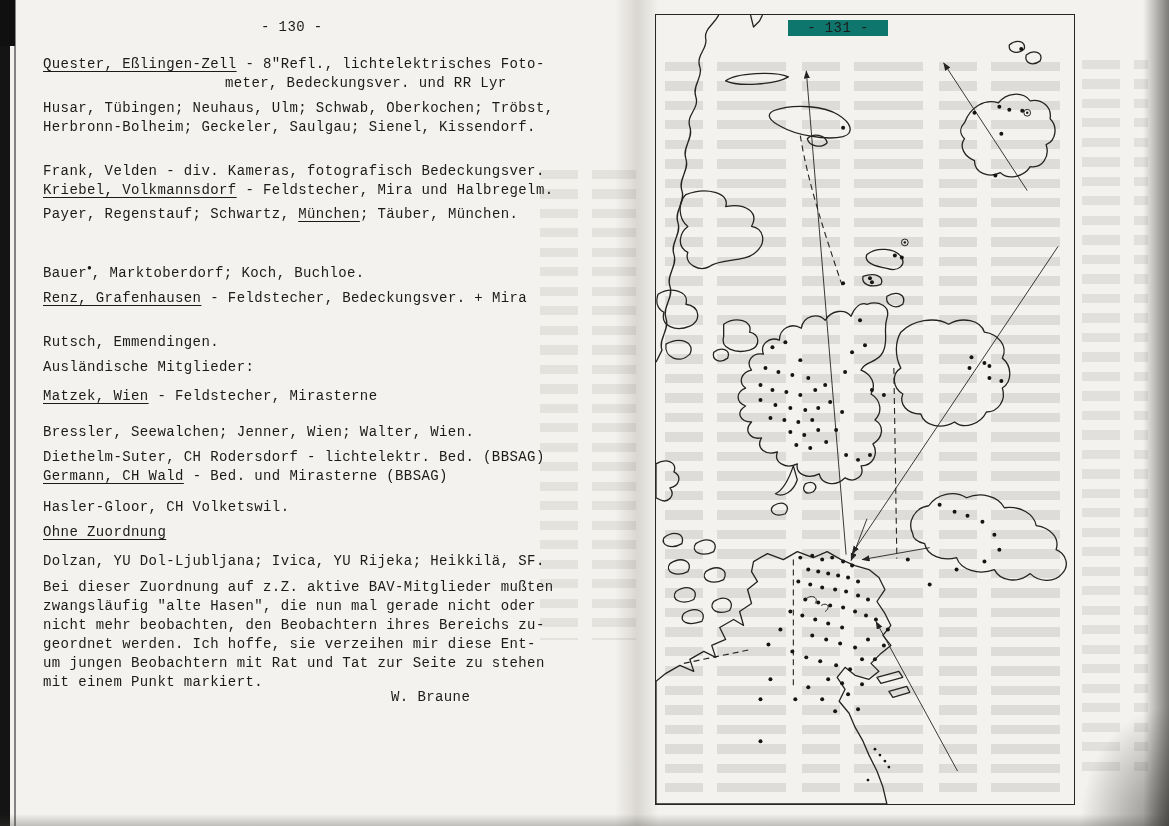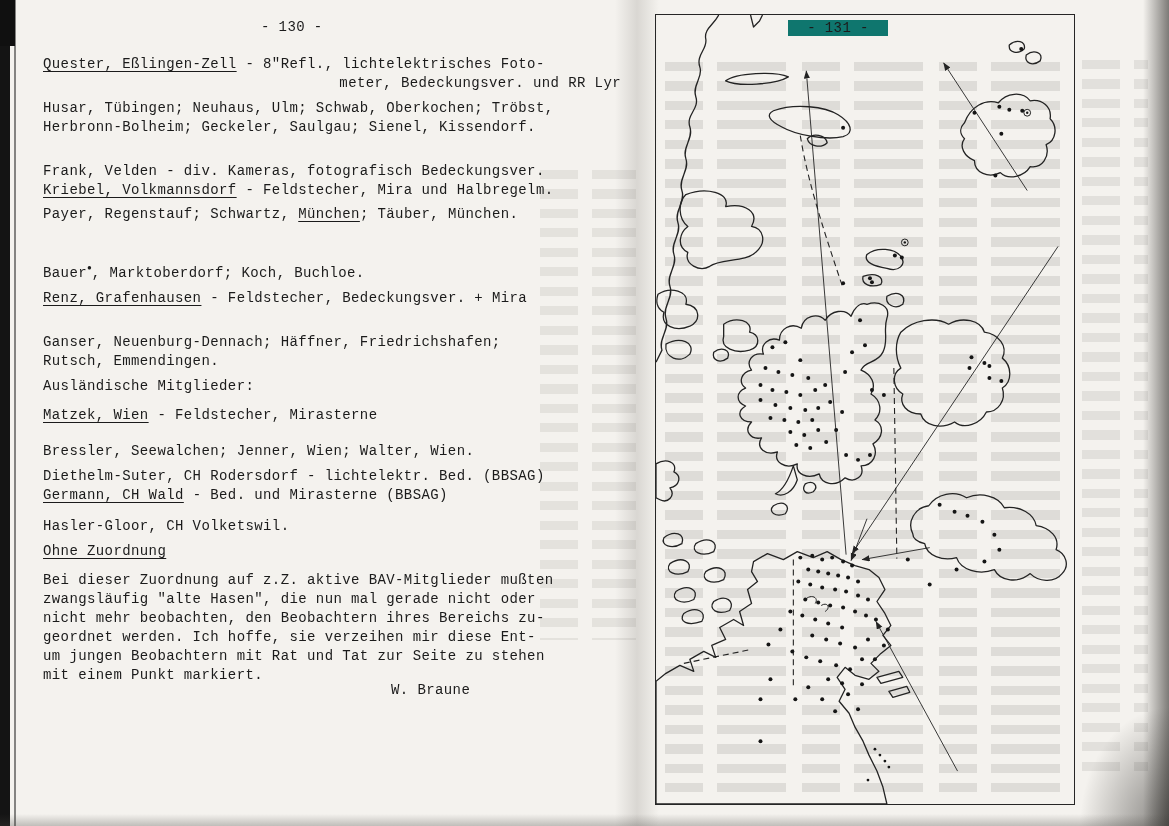--- a/index.html
+++ b/index.html
@@ -28,21 +28,21 @@
     mask-image:repeating-linear-gradient(to right,#000 0 38px,transparent 38px 52px,#000 52px 121px,transparent 121px 137px);}
   .ghost-right-main{left:665px;top:62px;width:395px;height:730px;}
   .ghost-right-margin{left:1082px;top:60px;width:66px;height:720px;opacity:.12;}
   .ghost-left-col{left:540px;top:170px;width:96px;height:470px;opacity:.11;}
   
   .left-page{position:absolute;left:22px;top:0;width:600px;height:826px;}
   .textcol{position:absolute;left:21px;top:0;width:578px;font-size:14px;line-height:19px;letter-spacing:.4px;}
   .pagenum-left{margin:18px 0 8px 218px;}
   .sec{margin:0;}
   .line{white-space:pre;}
-  .line.ind{margin-left:182px;text-align:right;}
+  .line.ind{margin-left:182px;}
   .line.sig{margin-left:348px;margin-top:-4px;}
   .u{text-decoration:underline;text-underline-offset:3px;text-decoration-thickness:1.4px;}
   .supdot{font-size:8px;vertical-align:7px;letter-spacing:0;}
   .sections .sec:nth-child(1){margin-top:18px;}
   .sections .sec:nth-child(2){margin-top:6px;}
   .sections .sec:nth-child(3){margin-top:25px;}
   .sections .sec:nth-child(4){margin-top:5px;}
   .sections .sec:nth-child(5){margin-top:34px;}
   .sections .sec:nth-child(6){margin-top:6px;}
   .sections .sec:nth-child(7){margin-top:25px;}
@@ -93,41 +93,43 @@
         <div class="sec">
           <div class="line"><span>Payer, Regenstauf; Schwartz, </span><span class="u">München</span><span>; Täuber, München.</span></div>
         </div>
         <div class="sec">
           <div class="line"><span>Bauer</span><span class="supdot">●</span><span>, Marktoberdorf; Koch, Buchloe.</span></div>
         </div>
         <div class="sec">
           <div class="line"><span class="u">Renz, Grafenhausen</span><span> - Feldstecher, Bedeckungsver. + Mira</span></div>
         </div>
         <div class="sec">
-          <div class="line"><span>Ganser, Neuenburg-Dennach; Häffner, Friedrichshafen;</span></div>
           <div class="line"><span>Rutsch, Emmendingen.</span></div>
         </div>
         <div class="sec">
           <div class="line"><span>Ausländische Mitglieder:</span></div>
         </div>
         <div class="sec">
           <div class="line"><span class="u">Matzek, Wien</span><span> - Feldstecher, Mirasterne</span></div>
         </div>
         <div class="sec">
           <div class="line"><span>Bressler, Seewalchen; Jenner, Wien; Walter, Wien.</span></div>
         </div>
         <div class="sec">
           <div class="line"><span>Diethelm-Suter, CH Rodersdorf - lichtelektr. Bed. (BBSAG)</span></div>
           <div class="line"><span class="u">Germann, CH Wald</span><span> - Bed. und Mirasterne (BBSAG)</span></div>
         </div>
         <div class="sec">
           <div class="line"><span>Hasler-Gloor, CH Volketswil.</span></div>
         </div>
         <div class="sec">
           <div class="line"><span class="u">Ohne Zuordnung</span></div>
+        </div>
+        <div class="sec">
+          <div class="line"><span>Dolzan, YU Dol-Ljubljana; Ivica, YU Rijeka; Heikkilä, SF.</span></div>
         </div>
         <div class="sec">
           <div class="line"><span>Bei dieser Zuordnung auf z.Z. aktive BAV-Mitglieder mußten</span></div>
           <div class="line"><span>zwangsläufig "alte Hasen", die nun mal gerade nicht oder</span></div>
           <div class="line"><span>nicht mehr beobachten, den Beobachtern ihres Bereichs zu-</span></div>
           <div class="line"><span>geordnet werden. Ich hoffe, sie verzeihen mir diese Ent-</span></div>
           <div class="line"><span>um jungen Beobachtern mit Rat und Tat zur Seite zu stehen</span></div>
           <div class="line"><span>mit einem Punkt markiert.</span></div>
           <div class="line sig"><span>W. Braune</span></div>
         </div>

